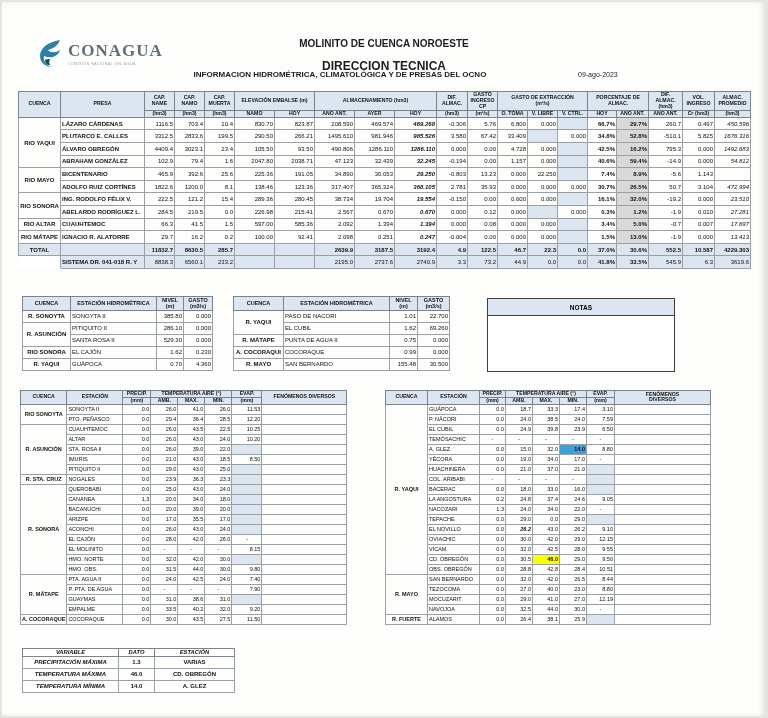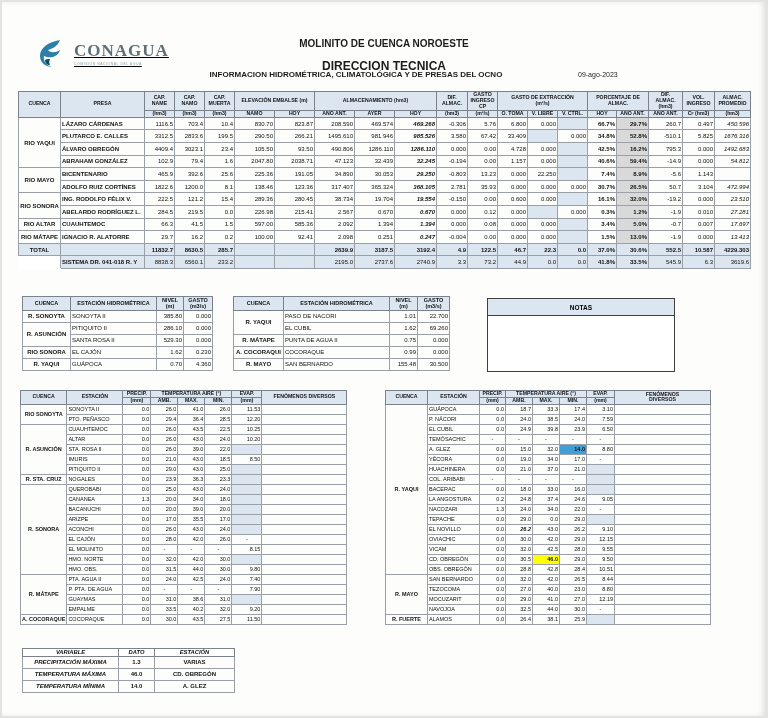--- a/index.html
+++ b/index.html
@@ -1,25 +1,25 @@
 <!DOCTYPE html>
 <html><head>
 <meta charset="utf-8">
 <style>
   html,body{margin:0;padding:0;}
   body{width:768px;height:718px;background:#fdfdfc;font-family:"Liberation Sans",sans-serif;position:relative;overflow:hidden;}
   .frame{position:absolute;inset:0;box-shadow:inset 0 0 0 2px #e3e3e0, inset -4px 0 6px #d8d8d5;pointer-events:none;}
   
-  .logo{position:absolute;left:36px;top:36px;display:flex;align-items:center;gap:8px;text-decoration:underline;}
+  .logo{position:absolute;left:36px;top:36px;display:flex;align-items:center;gap:2px;}
   .logo-text{font-family:"Liberation Serif",serif;font-weight:bold;font-size:17px;color:#5d6f77;letter-spacing:1px;}
   .logo-sub{font-size:3.5px;color:#8fa3ab;letter-spacing:.5px;margin-top:1px;}
   .org-block{position:absolute;left:214px;top:38px;width:340px;text-align:center;}
   .org-title{font-size:10px;font-weight:bold;color:#1c1c1c;}
   .org-sub{font-size:12px;font-weight:bold;color:#1c1c1c;margin-top:10px;}
-  .report-title{position:absolute;left:76px;top:70px;width:560px;text-align:center;font-size:8px;font-weight:bold;color:#1c1c1c;}
+  .report-title{position:absolute;left:60px;top:70px;width:560px;text-align:center;font-size:8px;font-weight:bold;color:#1c1c1c;}
   .report-date{position:absolute;left:578px;top:71px;font-size:7px;color:#1c1c1c;}
   
   .tbl{position:absolute;}
   table.grid{border-collapse:collapse;table-layout:fixed;border:1px solid #3f3f3f;}
   .grid th,.grid td{border:1px solid #9aa0a6;overflow:hidden;padding:0 1px;box-sizing:border-box;}
   .grid th{background:#dce6f1;font-weight:bold;font-size:5.5px;line-height:1.15;text-align:center;white-space:pre-line;color:#111;border-color:#7c828a;}
   .grid td{font-size:6px;height:12px;line-height:1;white-space:nowrap;color:#111;}
   .num{text-align:right;padding-right:2px;}
   .c{text-align:center;}
   .grp{text-align:center;font-weight:bold;font-size:5.5px;}

